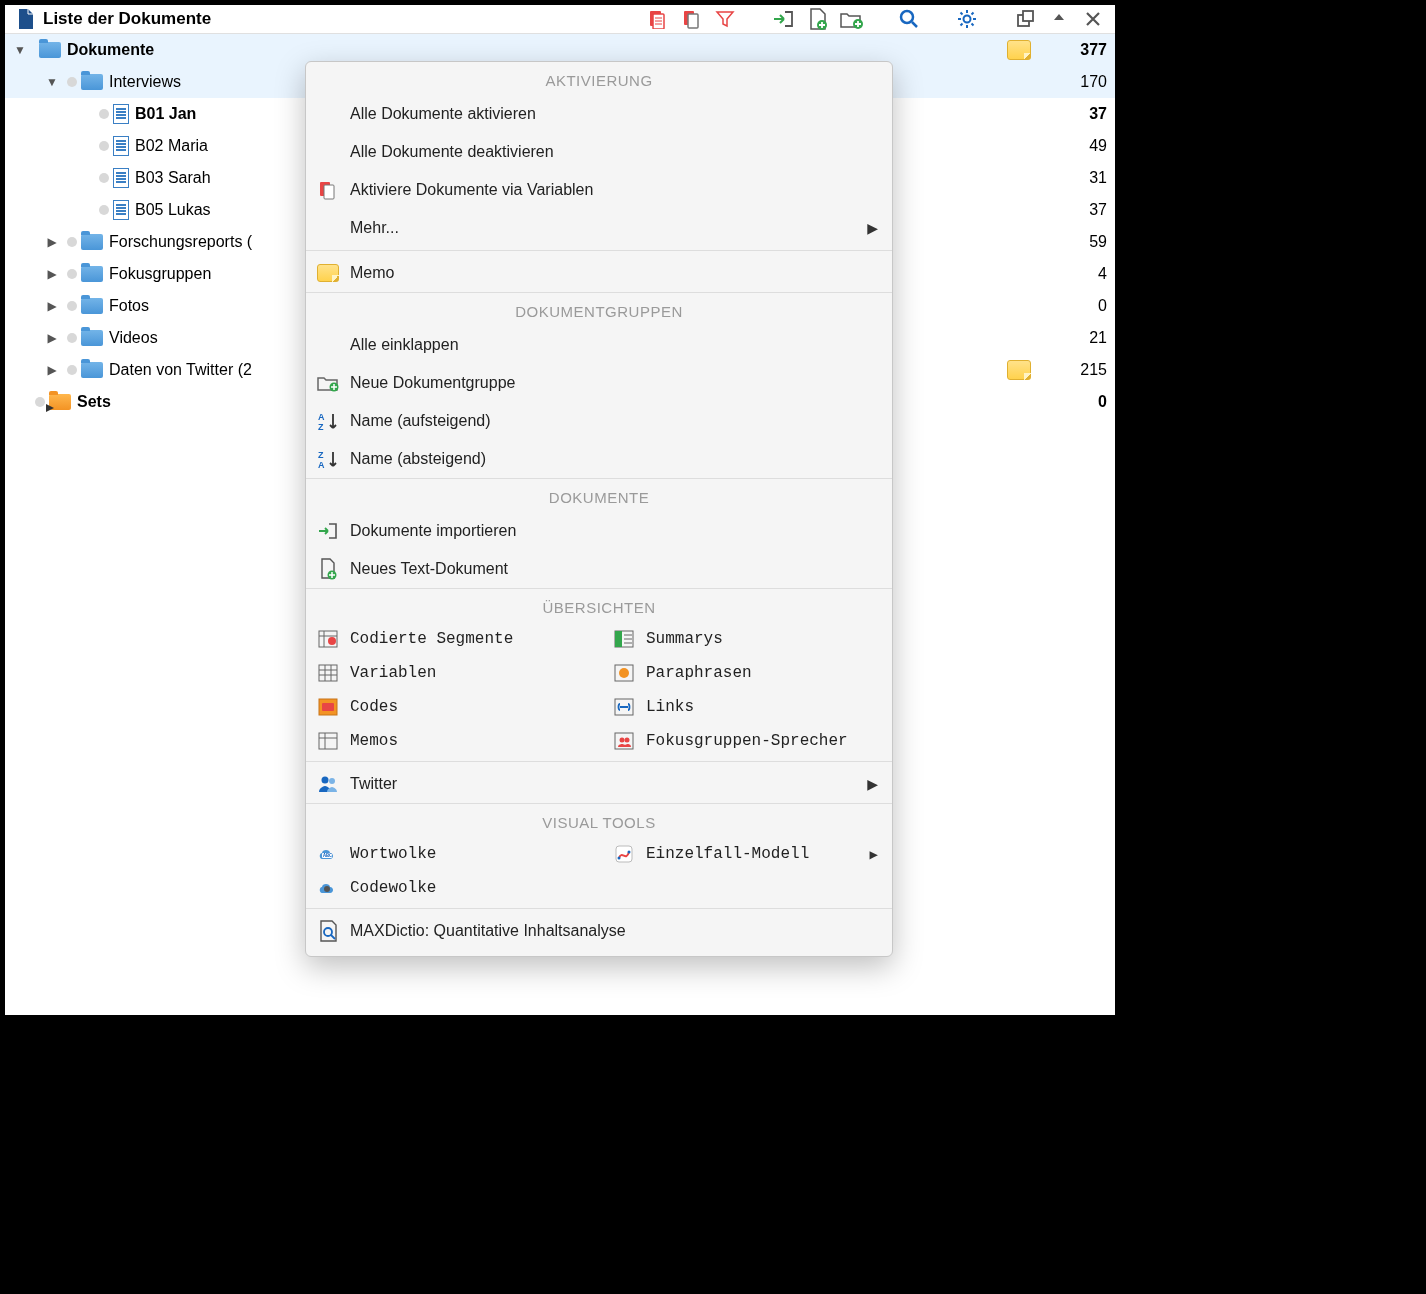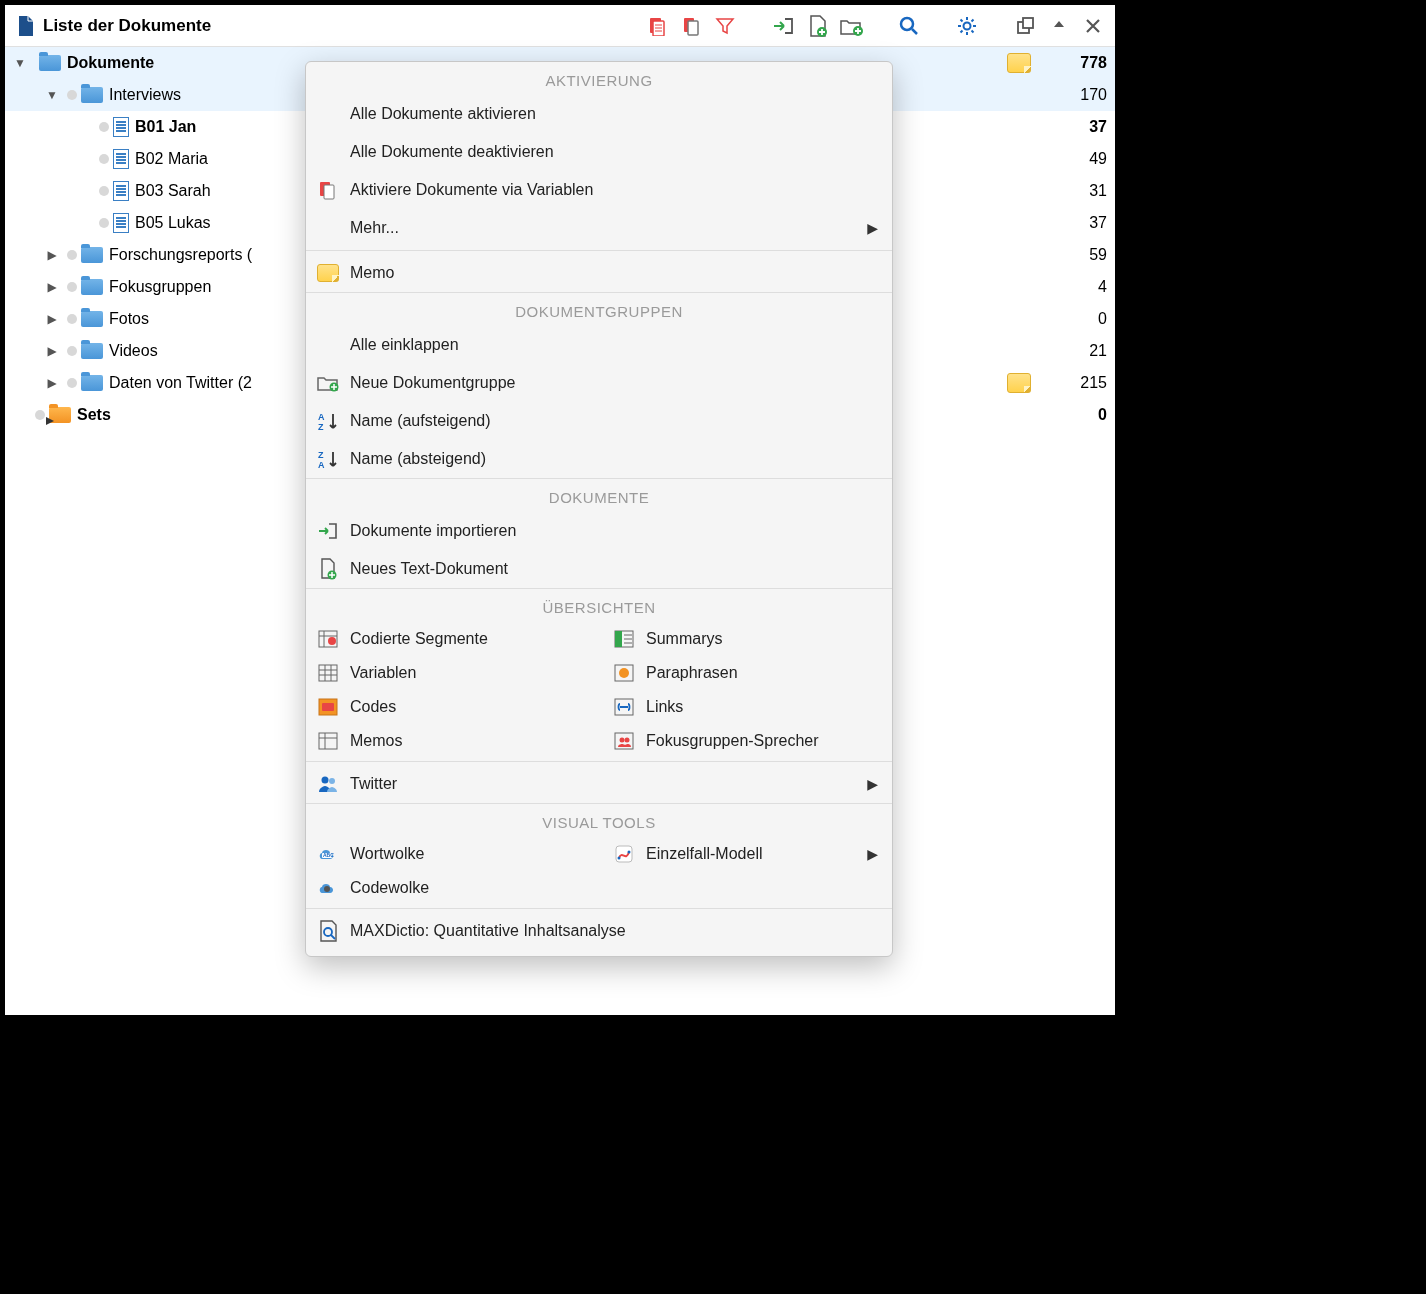--- a/index.html
+++ b/index.html
@@ -12,21 +12,21 @@
   .window {
     width: 1110px;
     height: 1010px;
     background: #fff;
     display: flex;
     flex-direction: column;
     position: relative;
   }
   
   .header {
-    height: 42px;
+    height: 29px;
     display: flex;
     align-items: center;
     padding: 0 10px;
     border-bottom: 1px solid #e0e0e0;
   }
   .header-title {
     display: flex;
     align-items: center;
     gap: 8px;
     font-weight: 700;
@@ -158,21 +158,21 @@
   }
   .menu-item .mi-icon { width: 24px; display:flex; justify-content:center; flex-shrink:0;}
   .menu-item .mi-label { flex: 1; }
   .menu-item .mi-sub { font-size: 14px; color:#333;}
   .menu-sep { height:1px; background:#ddd; margin: 3px 0;}
   .menu-two-col {
     display: grid;
     grid-template-columns: 1fr 1fr;
     gap: 0 6px;
   }
-  .menu-two-col .menu-item { height: 34px; }
+  .menu-two-col .menu-item { height: 34px; font-family: Liberation Mono, monospace; }
   
   svg { display:block; }
 </style>
 </head>
 <body>
 
 <div class="window">
 
   <div class="header">
     <div class="header-title">
@@ -261,21 +261,21 @@
   </div>
 
   <div class="content">
     <div class="tree-row">
       <span class="indent" style="width:6px"></span>
       <span class="arrow">▼</span>
       <span class="indent" style="width:10px"></span>
       <span class="folder-icon"></span>
       <span class="row-label bold">Dokumente</span>
       <span class="memo-flag"></span>
-      <span class="row-count bold">778</span>
+      <span class="row-count bold">377</span>
     </div>
     <div id="tree-rows">
         <div class="tree-row">
           <span class="indent" style="width:6px"></span>
           <span class="indent" style="width:32px"></span>
           <span class="arrow">▼</span>
           <span class="indent" style="width:4px"></span>
           <span class="dot"></span>
           <span class="folder-icon"></span>
           <span class="row-label ">Interviews</span>

